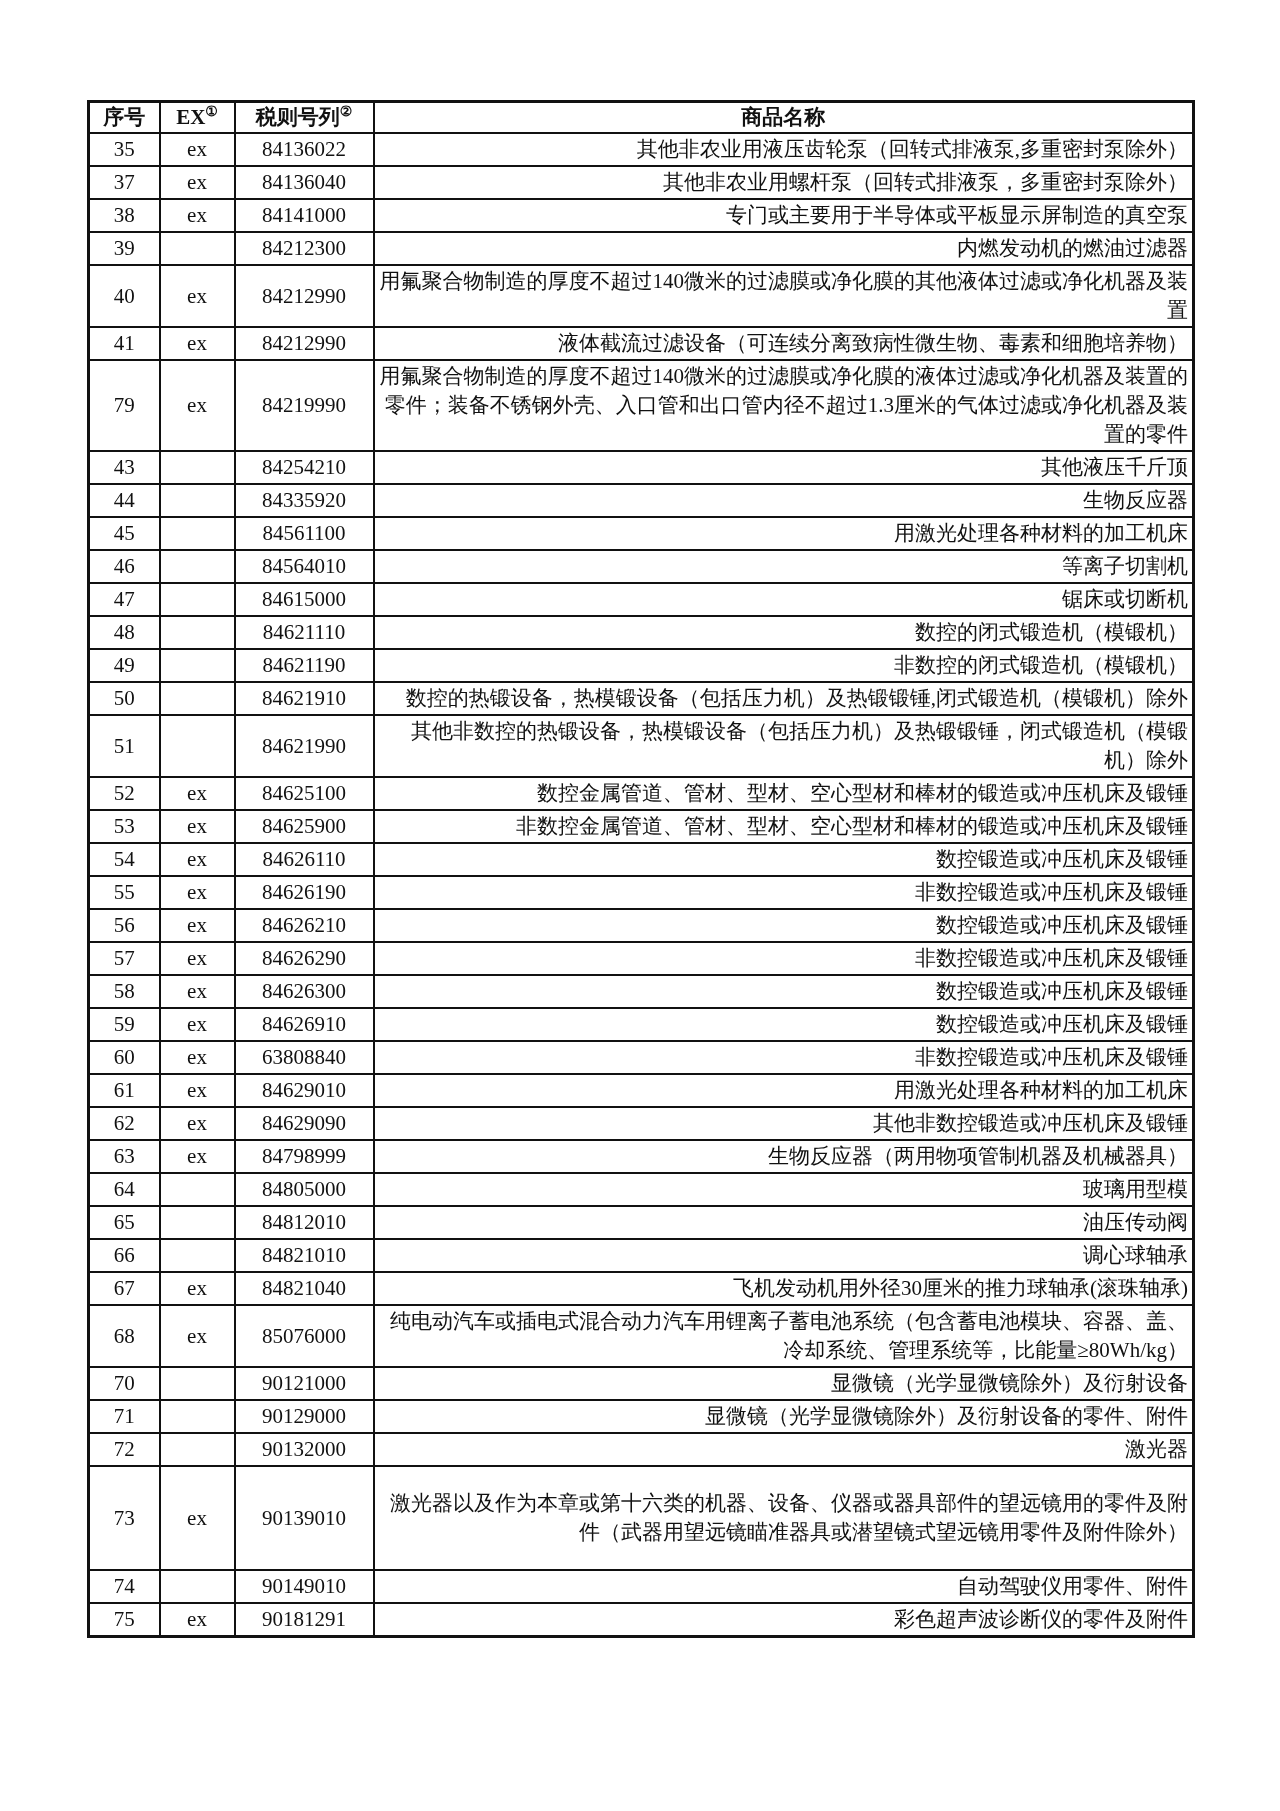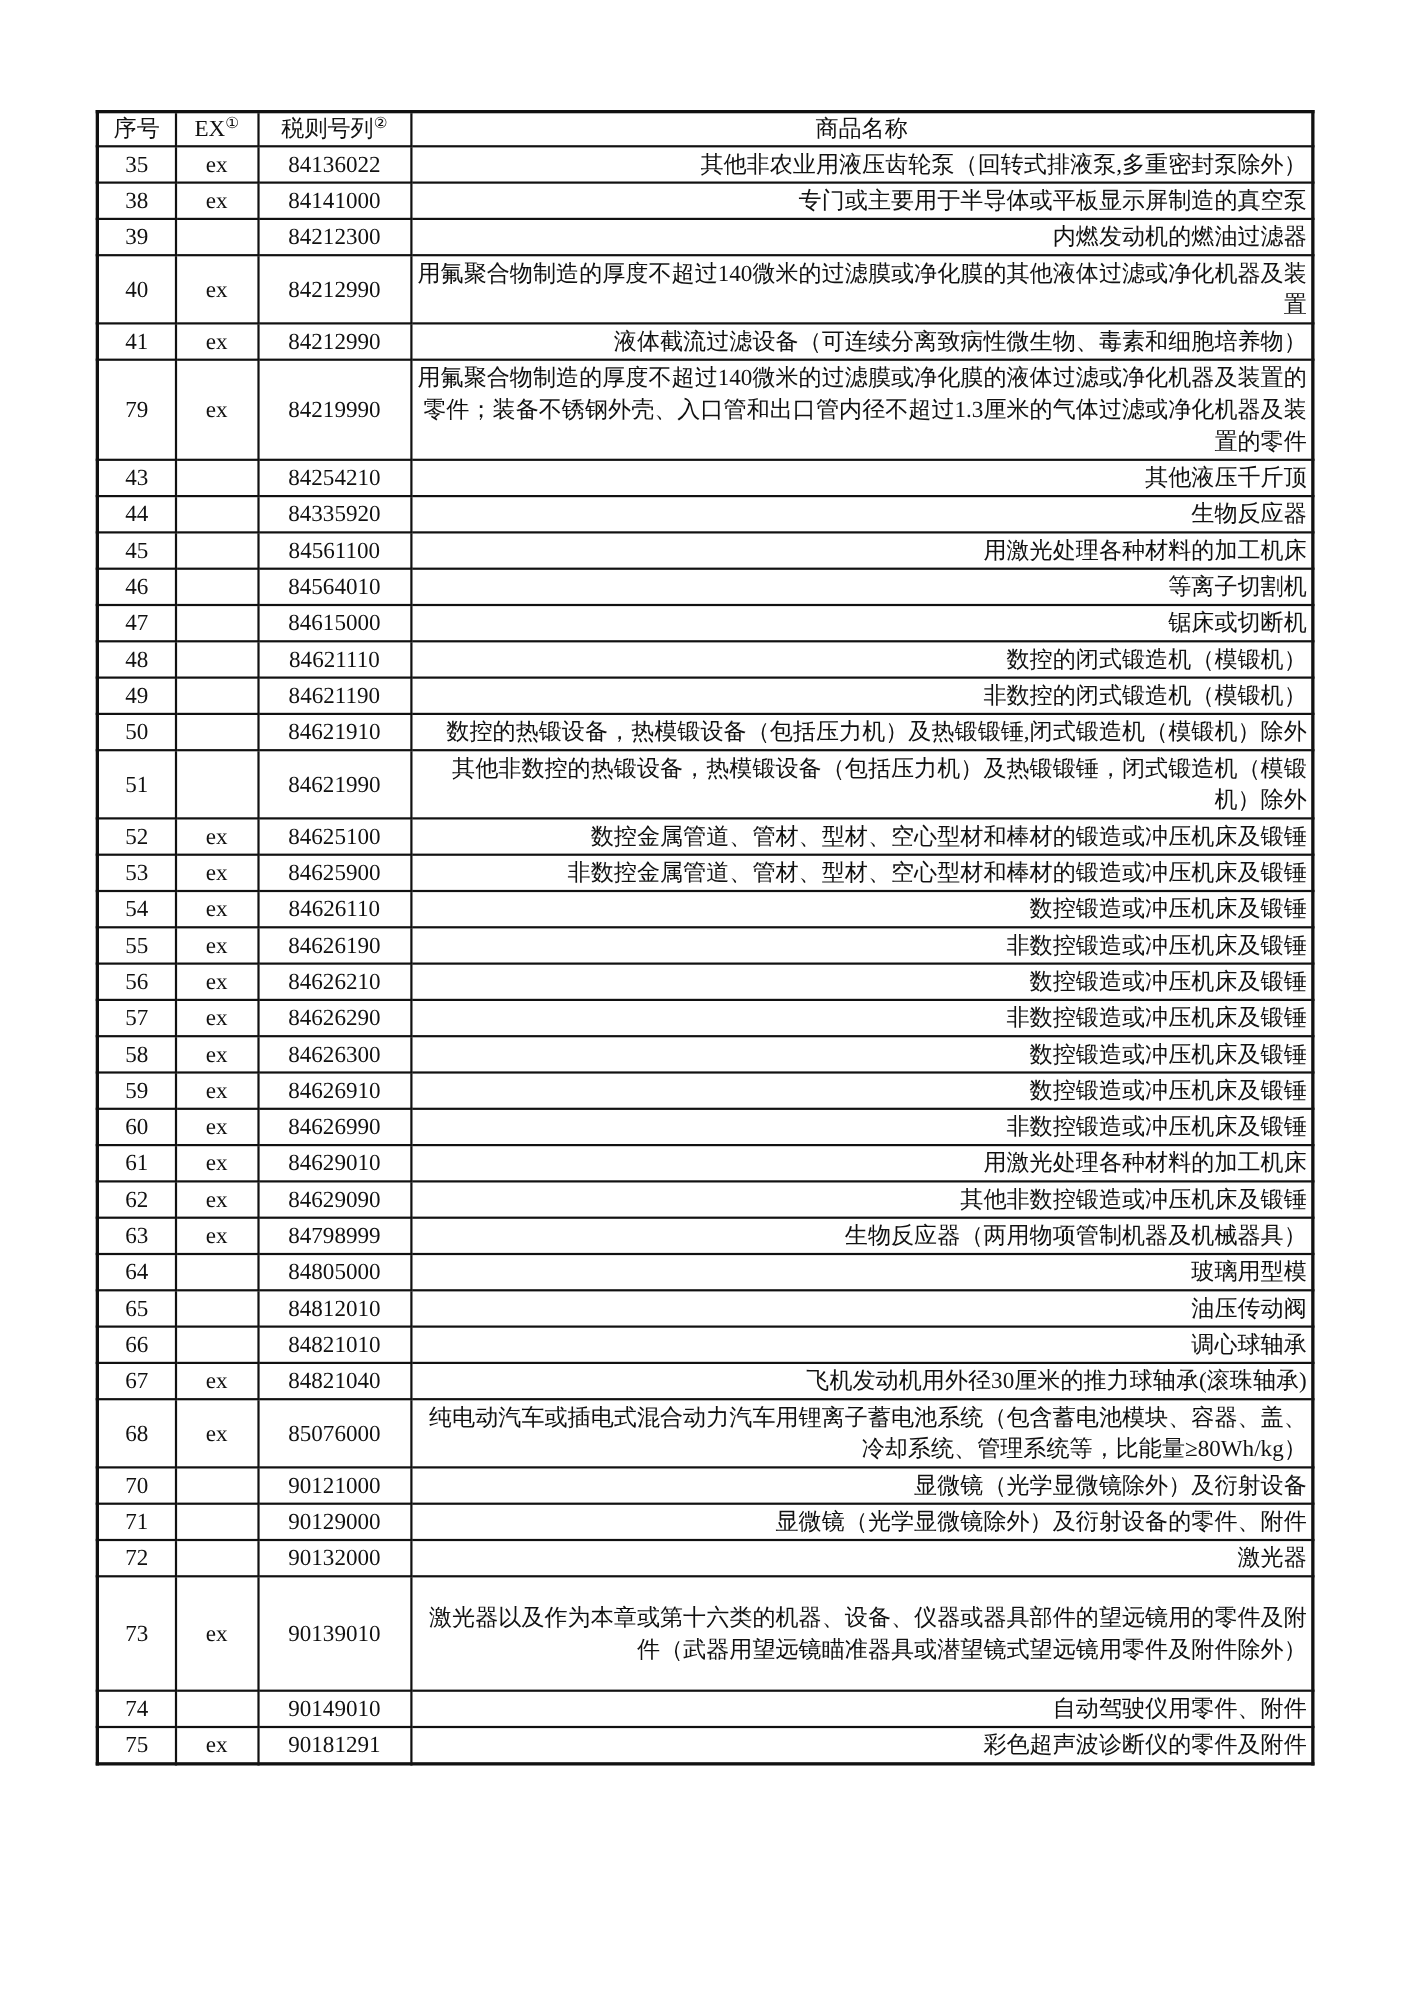--- a/index.html
+++ b/index.html
@@ -29,21 +29,21 @@
   table.tariff-table th,
   table.tariff-table td {
     border: 2px solid #111111;
     font-size: 21px;
     line-height: 29px;
     vertical-align: middle;
     padding: 1px 4px;
     overflow: hidden;
   }
   table.tariff-table th {
-    font-weight: normal;
+    font-weight: bold;
     text-align: center;
     height: 28px;
     padding: 0 2px;
   }
   td.cell-no, td.cell-ex, td.cell-code {
     text-align: center;
   }
   td.cell-name {
     text-align: right;
     padding-left: 7px;
@@ -78,20 +78,26 @@
     </thead>
     <tbody id="table-body">
 
     <tr class="row">
           <td class="cell-no">35</td>
           <td class="cell-ex">ex</td>
           <td class="cell-code">84136022</td>
           <td class="cell-name">其他非农业用液压齿轮泵（回转式排液泵,多重密封泵除外）</td>
         </tr>
         <tr class="row">
+          <td class="cell-no">37</td>
+          <td class="cell-ex">ex</td>
+          <td class="cell-code">84136040</td>
+          <td class="cell-name">其他非农业用螺杆泵（回转式排液泵，多重密封泵除外）</td>
+        </tr>
+        <tr class="row">
           <td class="cell-no">38</td>
           <td class="cell-ex">ex</td>
           <td class="cell-code">84141000</td>
           <td class="cell-name">专门或主要用于半导体或平板显示屏制造的真空泵</td>
         </tr>
         <tr class="row">
           <td class="cell-no">39</td>
           <td class="cell-ex"></td>
           <td class="cell-code">84212300</td>
           <td class="cell-name">内燃发动机的燃油过滤器</td>
@@ -212,21 +218,21 @@
         </tr>
         <tr class="row">
           <td class="cell-no">59</td>
           <td class="cell-ex">ex</td>
           <td class="cell-code">84626910</td>
           <td class="cell-name">数控锻造或冲压机床及锻锤</td>
         </tr>
         <tr class="row">
           <td class="cell-no">60</td>
           <td class="cell-ex">ex</td>
-          <td class="cell-code">84626990</td>
+          <td class="cell-code">63808840</td>
           <td class="cell-name">非数控锻造或冲压机床及锻锤</td>
         </tr>
         <tr class="row">
           <td class="cell-no">61</td>
           <td class="cell-ex">ex</td>
           <td class="cell-code">84629010</td>
           <td class="cell-name">用激光处理各种材料的加工机床</td>
         </tr>
         <tr class="row">
           <td class="cell-no">62</td>

